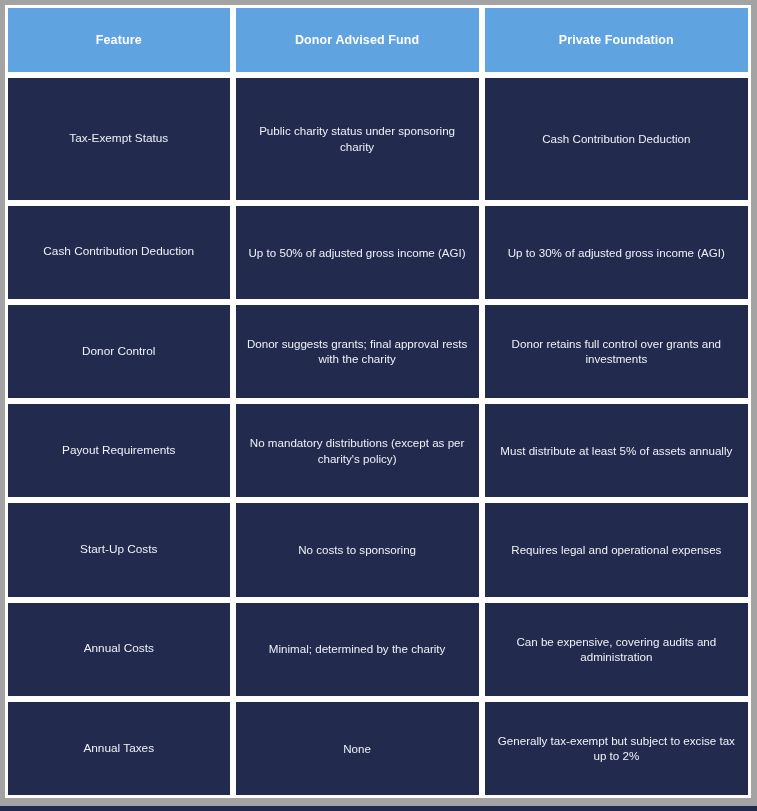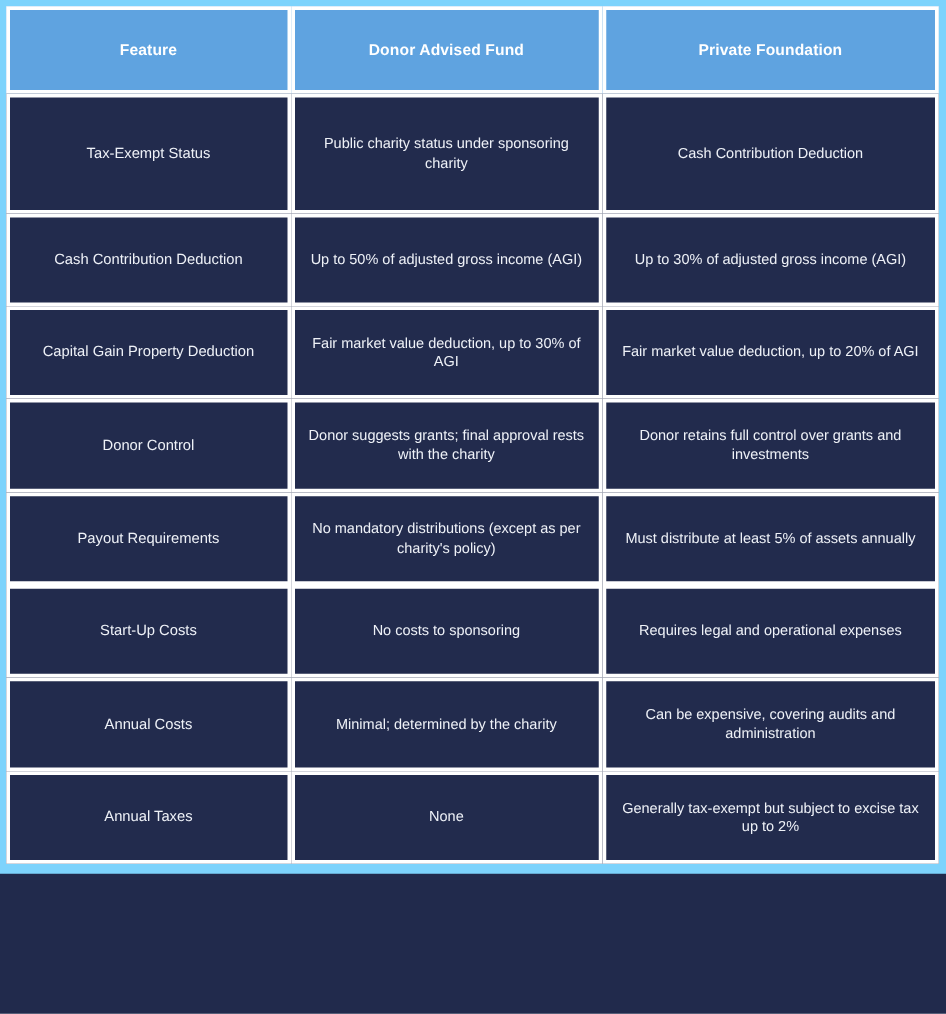--- a/index.html
+++ b/index.html
@@ -11,23 +11,23 @@
     width: 757px;
     height: 811px;
     background: #212a4c;
     font-family: "Liberation Sans", "DejaVu Sans", sans-serif;
     overflow: hidden;
   }
 
   #table-wrapper {
     box-sizing: border-box;
     width: 757px;
-    height: 699px;
+    height: 806px;
     padding: 5px 6px 8px 5px;
-    background: #7dd3fc;
+    background: #a3a3a3;
   }
 
   table#comparison-table {
     width: 100%;
     height: 100%;
     border-collapse: separate;
     border-spacing: 0;
     background: #ffffff;
     table-layout: fixed;
   }
@@ -99,25 +99,20 @@
           <td class="cell-feature">Tax-Exempt Status</td>
           <td>Public charity status under sponsoring charity</td>
           <td class="cell-pf">Cash Contribution Deduction</td>
         </tr>
         <tr>
           <td class="cell-feature">Cash Contribution Deduction</td>
           <td>Up to 50% of adjusted gross income (AGI)</td>
           <td class="cell-pf">Up to 30% of adjusted gross income (AGI)</td>
         </tr>
         <tr>
-          <td class="cell-feature">Capital Gain Property Deduction</td>
-          <td>Fair market value deduction, up to 30% of AGI</td>
-          <td class="cell-pf">Fair market value deduction, up to 20% of AGI</td>
-        </tr>
-        <tr>
           <td class="cell-feature">Donor Control</td>
           <td>Donor suggests grants; final approval rests with the charity</td>
           <td class="cell-pf">Donor retains full control over grants and investments</td>
         </tr>
         <tr>
           <td class="cell-feature">Payout Requirements</td>
           <td>No mandatory distributions (except as per charity's policy)</td>
           <td class="cell-pf">Must distribute at least 5% of assets annually</td>
         </tr>
         <tr>

